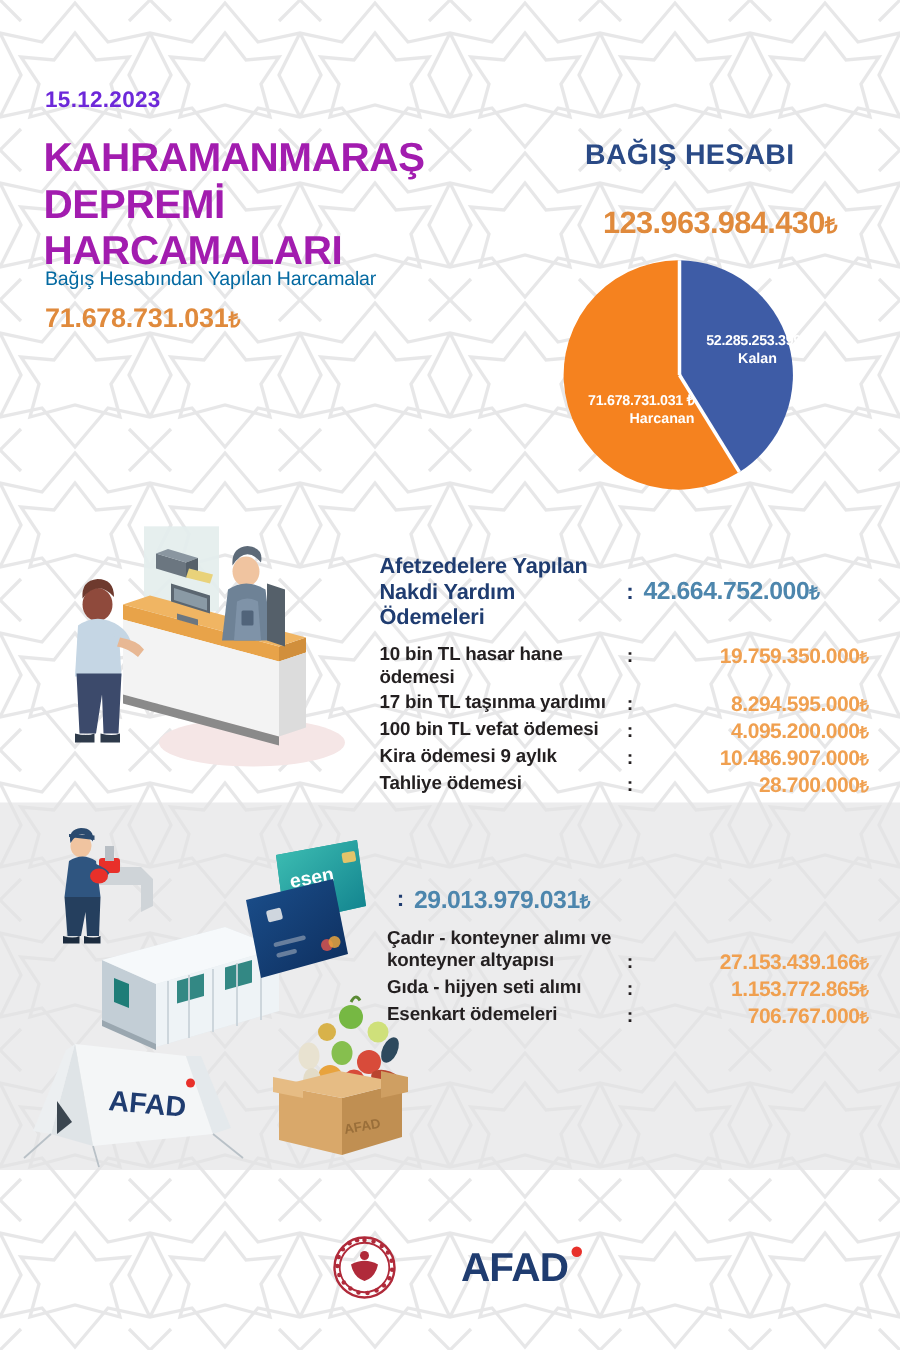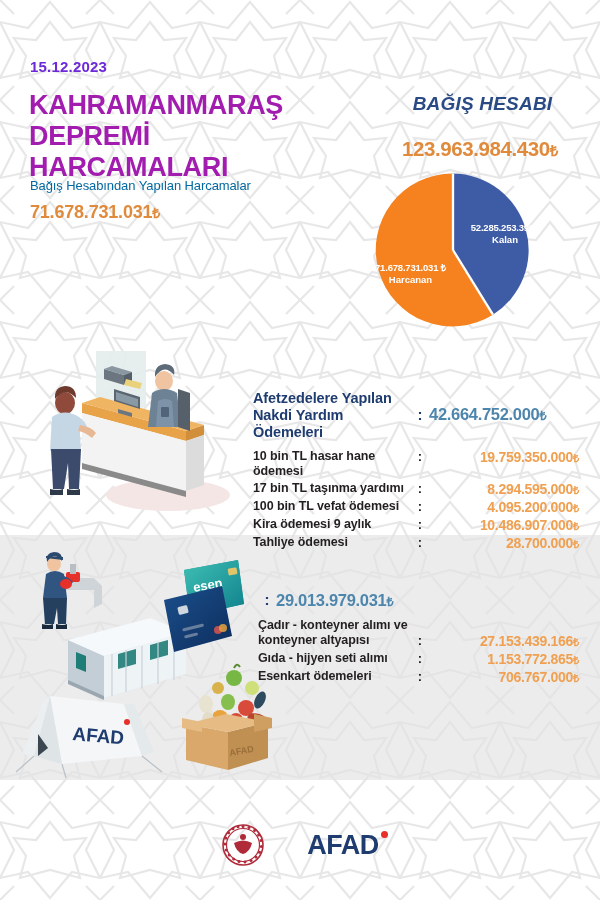--- a/index.html
+++ b/index.html
@@ -56,43 +56,42 @@
   }
   .sub-value {
     position:absolute; left:30px; top:202px;
     font-size:18px; font-weight:700; color:#e08a3c;
     letter-spacing:-0.2px;
   }
   .sub-value .lira { font-size:14px; font-weight:700; }
 
   .acct-title {
     position:absolute; left:390px; top:93px;
-    width:185px; text-align:center;
+    width:185px; text-align:left;
     font-size:19px; font-weight:800; color:#2a4a86;
     letter-spacing:0.2px;
-    font-style:italic;
   }
   .acct-value {
     position:absolute; left:360px; top:137px;
     width:240px; text-align:center;
     font-size:20.5px; font-weight:800; color:#e08a3c;
     letter-spacing:-0.4px;
   }
   .acct-value .lira { font-size:15px; }
 
   
   .pie-wrap { position:absolute; left:375px; top:172px; width:156px; height:156px; }
   .pie-label {
     position:absolute; color:#ffffff; font-weight:700;
     text-align:center; line-height:12px; pointer-events:none;
   }
   .pie-label .amt { font-size:9.5px; display:block; letter-spacing:-0.2px;}
   .pie-label .nm  { font-size:9.5px; display:block; }
   .pie-label.blue { left:455px; top:222px; width:100px; }
-  .pie-label.orange { left:358px; top:262px; width:105px; }
+  .pie-label.orange { left:358px; top:262px; width:105px;text-align:right; }
 
   
   .block { position:absolute; }
   .blk-head {
     display:flex; align-items:flex-start;
   }
   .blk-head .h-title {
     font-size:14.5px; font-weight:800; color:#1f3c70;
     line-height:17px; letter-spacing:-0.1px;
   }
@@ -116,21 +115,21 @@
     font-size:13px; font-weight:700; color:#231f20;
     text-align:center;
   }
   .row .r-val {
     font-size:14px; font-weight:700; color:#f0a050;
     letter-spacing:-0.3px; white-space:nowrap; text-align:right;
   }
   .row .r-val .lira { font-size:11px; }
 
   
-  #cash-block { left:253px; top:370px; width:340px;margin-top:20px; }
+  #cash-block { left:253px; top:370px; width:340px; }
   #cash-block .blk-head .h-title { width:158px; }
   #cash-block .blk-head .h-colon { width:18px; text-align:center; padding-top:16px;}
   #cash-block .blk-head .h-val { padding-top:15px; }
   #cash-block .rows { margin-top:8px; }
   #cash-block .row .r-label { width:158px; }
   #cash-block .row .r-colon { width:18px; }
   #cash-block .row .r-val { width:150px; }
 
   
   #shelter-block { left:258px; top:591px; width:340px; }

